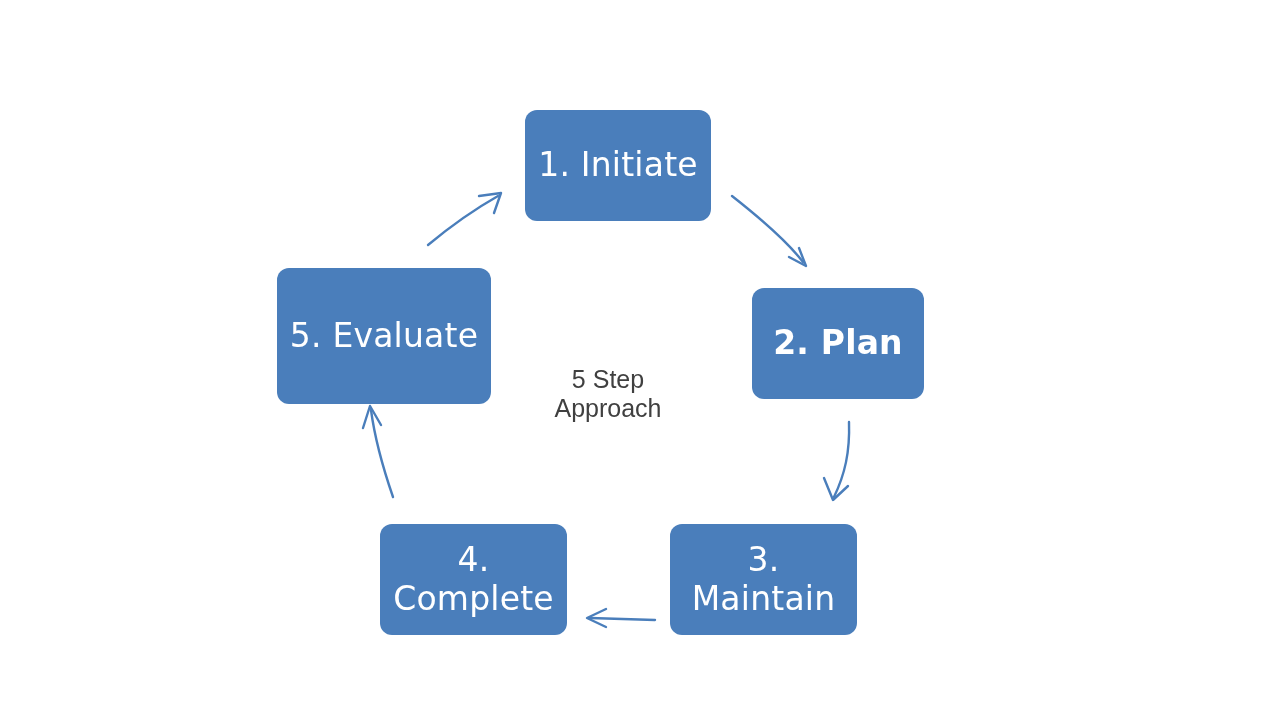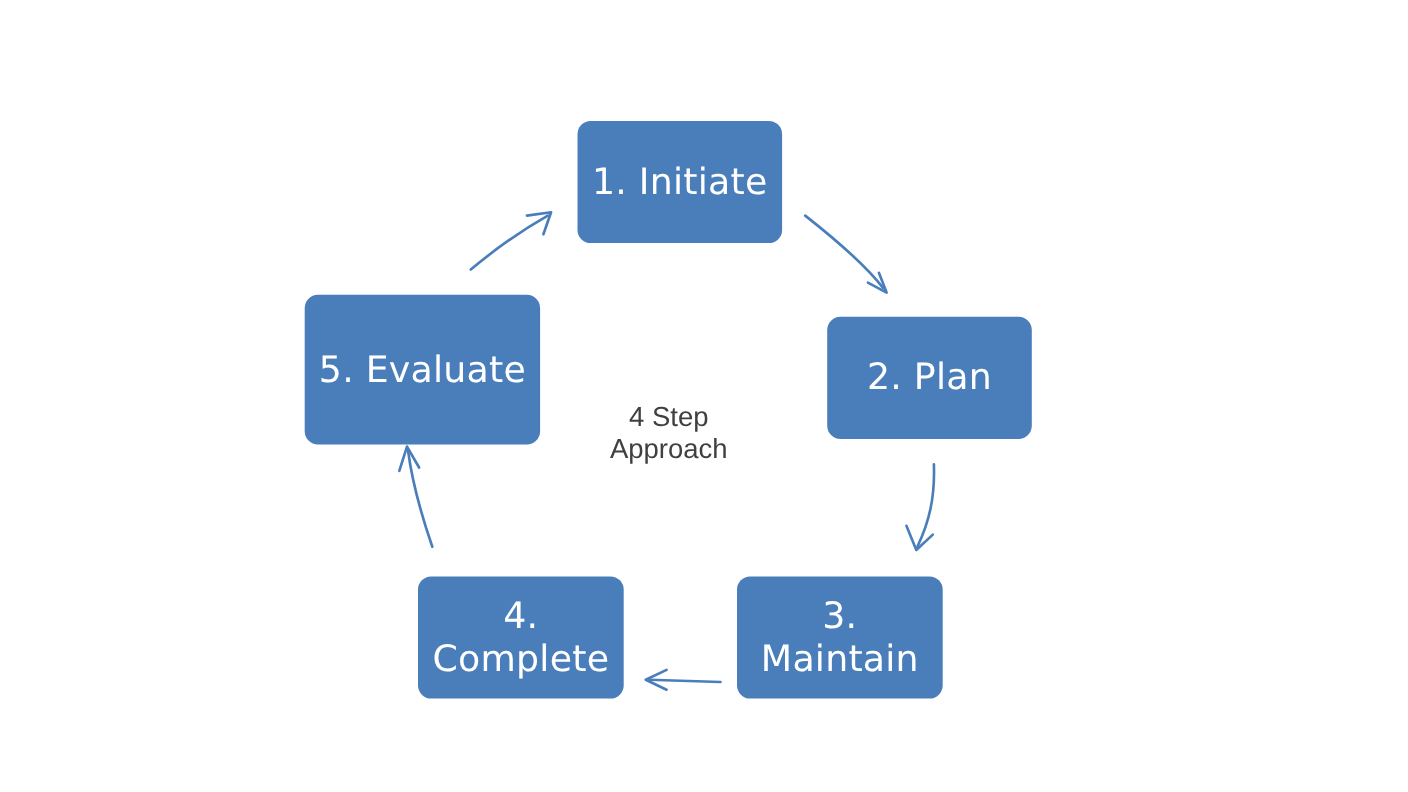--- a/index.html
+++ b/index.html
@@ -30,21 +30,21 @@
     color: #ffffff;
     font-family: "DejaVu Sans", sans-serif;
     font-size: 33px;
     font-weight: 400;
     line-height: 1.18;
     letter-spacing: 0.2px;
     white-space: pre-line;
     user-select: none;
   }
   #node-1 { left: 525px; top: 110px;  width: 186px; height: 111px; }
-  #node-2 { left: 752px; top: 288px;  width: 186px; height: 111px; }
+  #node-2 { left: 752px; top: 288px;  width: 172px; height: 111px; font-weight: bold; }
   #node-3 { left: 670px; top: 524px;  width: 187px; height: 111px; }
   #node-4 { left: 380px; top: 524px;  width: 187px; height: 111px; }
   #node-5 { left: 277px; top: 268px;  width: 214px; height: 136px; }
 
   #arrow-layer {
     position: absolute;
     left: 0;
     top: 0;
     width: 1280px;
     height: 720px;
@@ -117,16 +117,16 @@
   <div class="node" id="node-2" style="background: rgb(74, 126, 187); color: rgb(255, 255, 255);">2. Plan</div>
 
   <div class="node" id="node-3" style="background: rgb(74, 126, 187); color: rgb(255, 255, 255);">3.
 Maintain</div>
 
   <div class="node" id="node-4" style="background: rgb(74, 126, 187); color: rgb(255, 255, 255);">4.
 Complete</div>
 
   <div class="node" id="node-5" style="background: rgb(74, 126, 187); color: rgb(255, 255, 255);">5. Evaluate</div>
 
-  <div id="center-caption" style="color: rgb(64, 64, 64);">4 Step
+  <div id="center-caption" style="color: rgb(64, 64, 64);">5 Step
 Approach</div>
 
 </div>
 
 </body></html>

